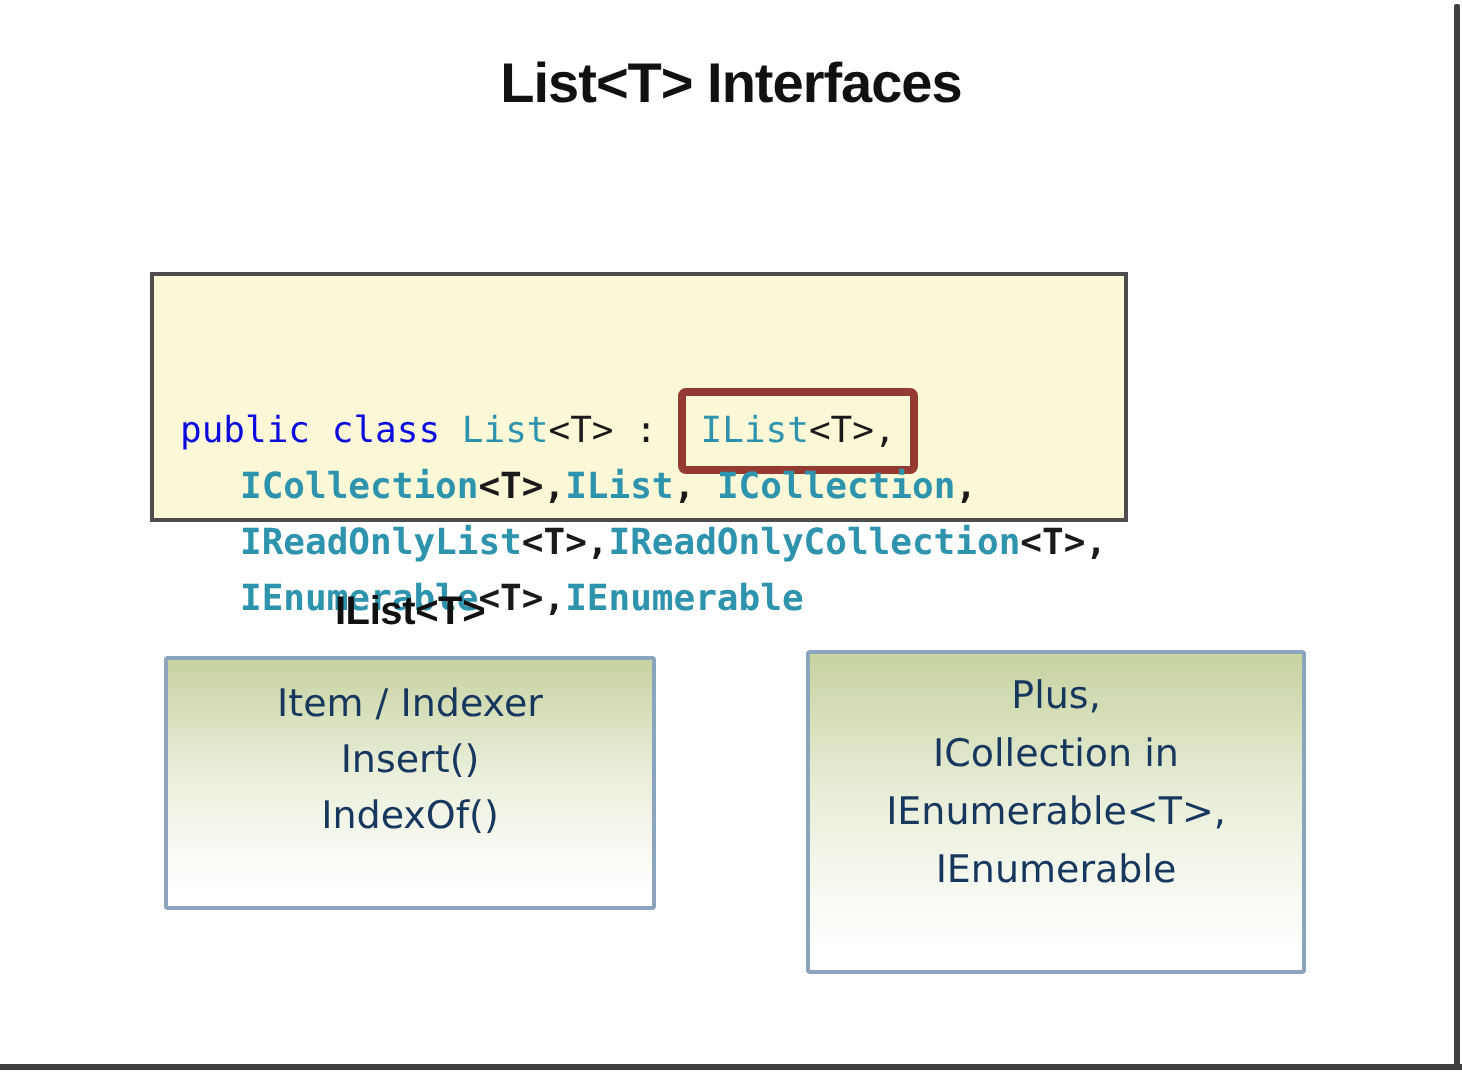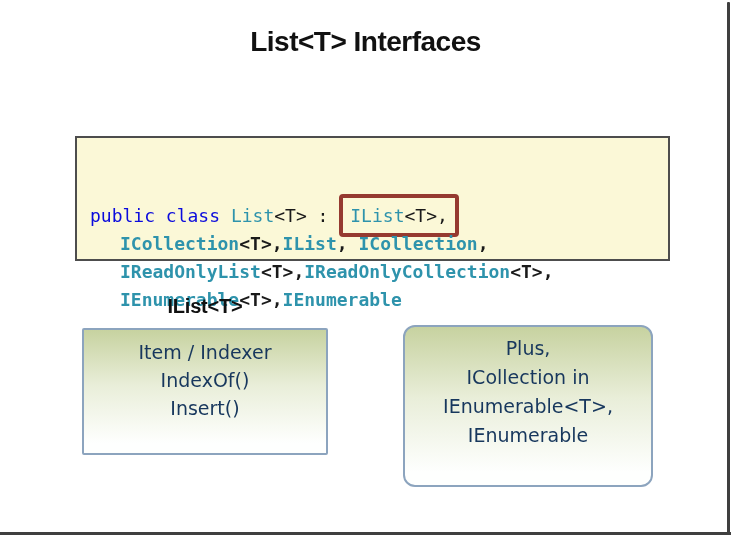--- a/index.html
+++ b/index.html
@@ -19,21 +19,21 @@
     background: var(--frame-color);
   }
   .slide-title {
     position: absolute; top: 26px; left: 0; width: 100%;
     text-align: center;
     font-size: 28px; font-weight: bold; letter-spacing: -0.5px;
     color: var(--title-color);
     line-height: 32px;
   }
   .code-block {
-    position: absolute; left: 75px; top: 136px; width: 595px; height: 125px;
+    position: absolute; left: 75px; top: 136px; width: 489px; height: 125px;
     box-sizing: border-box;
     background: var(--code-bg);
     border: 2px solid var(--code-border);
     padding: 8px 0 0 13px;
     font-family: "DejaVu Sans Mono", monospace;
     font-size: 18px; line-height: 28px;
     color: var(--code-text);
     white-space: pre;
   }
   .code-line.indent { padding-left: 30px; font-weight: bold; }
@@ -57,39 +57,39 @@
     border: 2px solid var(--box-border);
     border-radius: 2px;
     background: linear-gradient(180deg, var(--box-gradient-top) 0%, #e9eed9 45%, var(--box-gradient-bottom) 92%);
     color: var(--box-text);
     font-family: "DejaVu Sans", sans-serif;
     text-align: center;
     font-size: 19px;
   }
   .left-box  { left: 82px;  top: 328px; width: 246px; height: 127px; padding-top: 8px; }
   .left-box  .box-line { line-height: 28px; }
-  .right-box { left: 403px; top: 325px; width: 250px; height: 162px; padding-top: 7px; border-radius: 12px; }
+  .right-box { left: 403px; top: 325px; width: 250px; height: 162px; padding-top: 7px; }
   .right-box .box-line { line-height: 29px; }
 </style>
 </head>
 <body>
 
 <div class="slide-title">List&lt;T&gt; Interfaces</div>
 
 <div class="code-block">
   <div><div class="code-line"><span class="tok-kw">public class</span><span class="tok-plain"> </span><span class="tok-type">List</span><span class="tok-plain">&lt;T&gt; : </span><span class="hl-box"><span class="tok-type">IList</span><span class="tok-plain">&lt;T&gt;,</span></span></div><div class="code-line indent"><span class="tok-type">ICollection</span><span class="tok-plain">&lt;T&gt;,</span><span class="tok-type">IList</span><span class="tok-plain">, </span><span class="tok-type">ICollection</span><span class="tok-plain">,</span></div><div class="code-line indent"><span class="tok-type">IReadOnlyList</span><span class="tok-plain">&lt;T&gt;,</span><span class="tok-type">IReadOnlyCollection</span><span class="tok-plain">&lt;T&gt;,</span></div><div class="code-line indent"><span class="tok-type">IEnumerable</span><span class="tok-plain">&lt;T&gt;,</span><span class="tok-type">IEnumerable</span></div></div>
 </div>
 
 <div class="ilist-label">IList&lt;T&gt;</div>
 
 <div class="gradient-box left-box">
   <div>
       <div class="box-line">Item / Indexer</div>
+      <div class="box-line">Insert()</div>
       <div class="box-line">IndexOf()</div>
-      <div class="box-line">Insert()</div>
     </div>
 </div>
 
 <div class="gradient-box right-box">
   <div>
       <div class="box-line">Plus,</div>
       <div class="box-line">ICollection in</div>
       <div class="box-line">IEnumerable&lt;T&gt;,</div>
       <div class="box-line">IEnumerable</div>
     </div>

